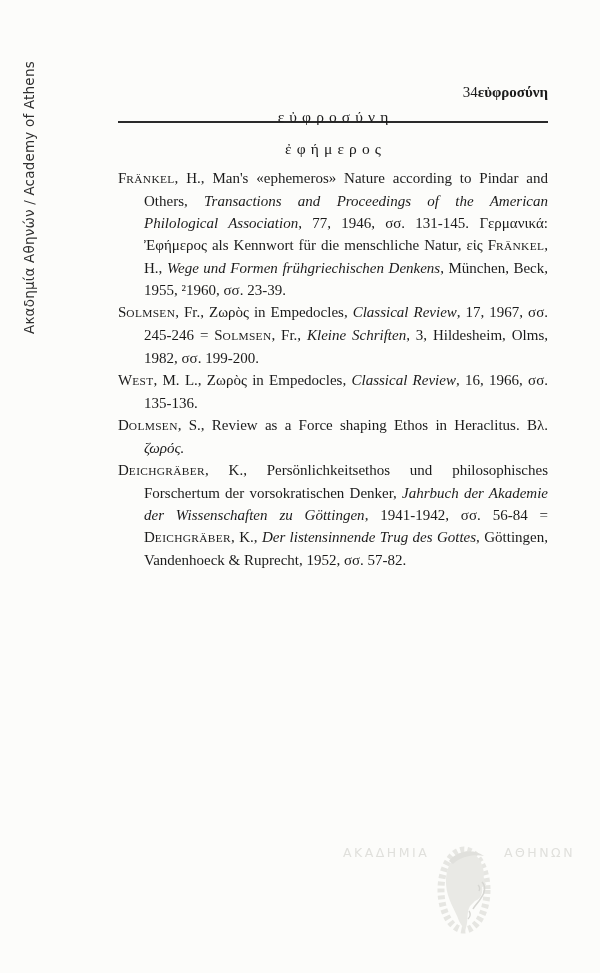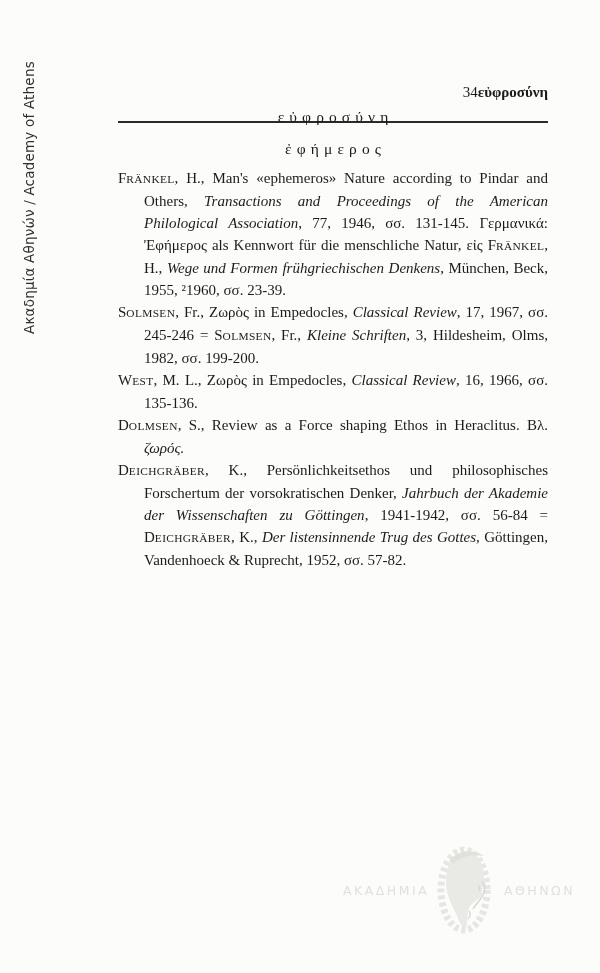--- a/index.html
+++ b/index.html
@@ -43,21 +43,21 @@
     margin:0;text-align:justify;
     padding-left:26px;text-indent:-26px;
   }
   .it{font-style:italic;}
   .sc{white-space:normal;}
   .sc-r{font-size:.76em;letter-spacing:.03em;}
 
   
   .watermark{
     position:absolute;left:343px;top:845px;width:232px;height:90px;
-    display:flex;justify-content:space-between;align-items:center;
+    display:flex;justify-content:space-between;align-items:flex-start;
     font-family:"DejaVu Sans","Liberation Sans",sans-serif;
     font-size:12.5px;letter-spacing:2.5px;color:#e0e0dc;
     user-select:none;
   }
   .emblem{flex:0 0 auto;}
 </style>
 </head>
 <body>
 
 <div class="page">

